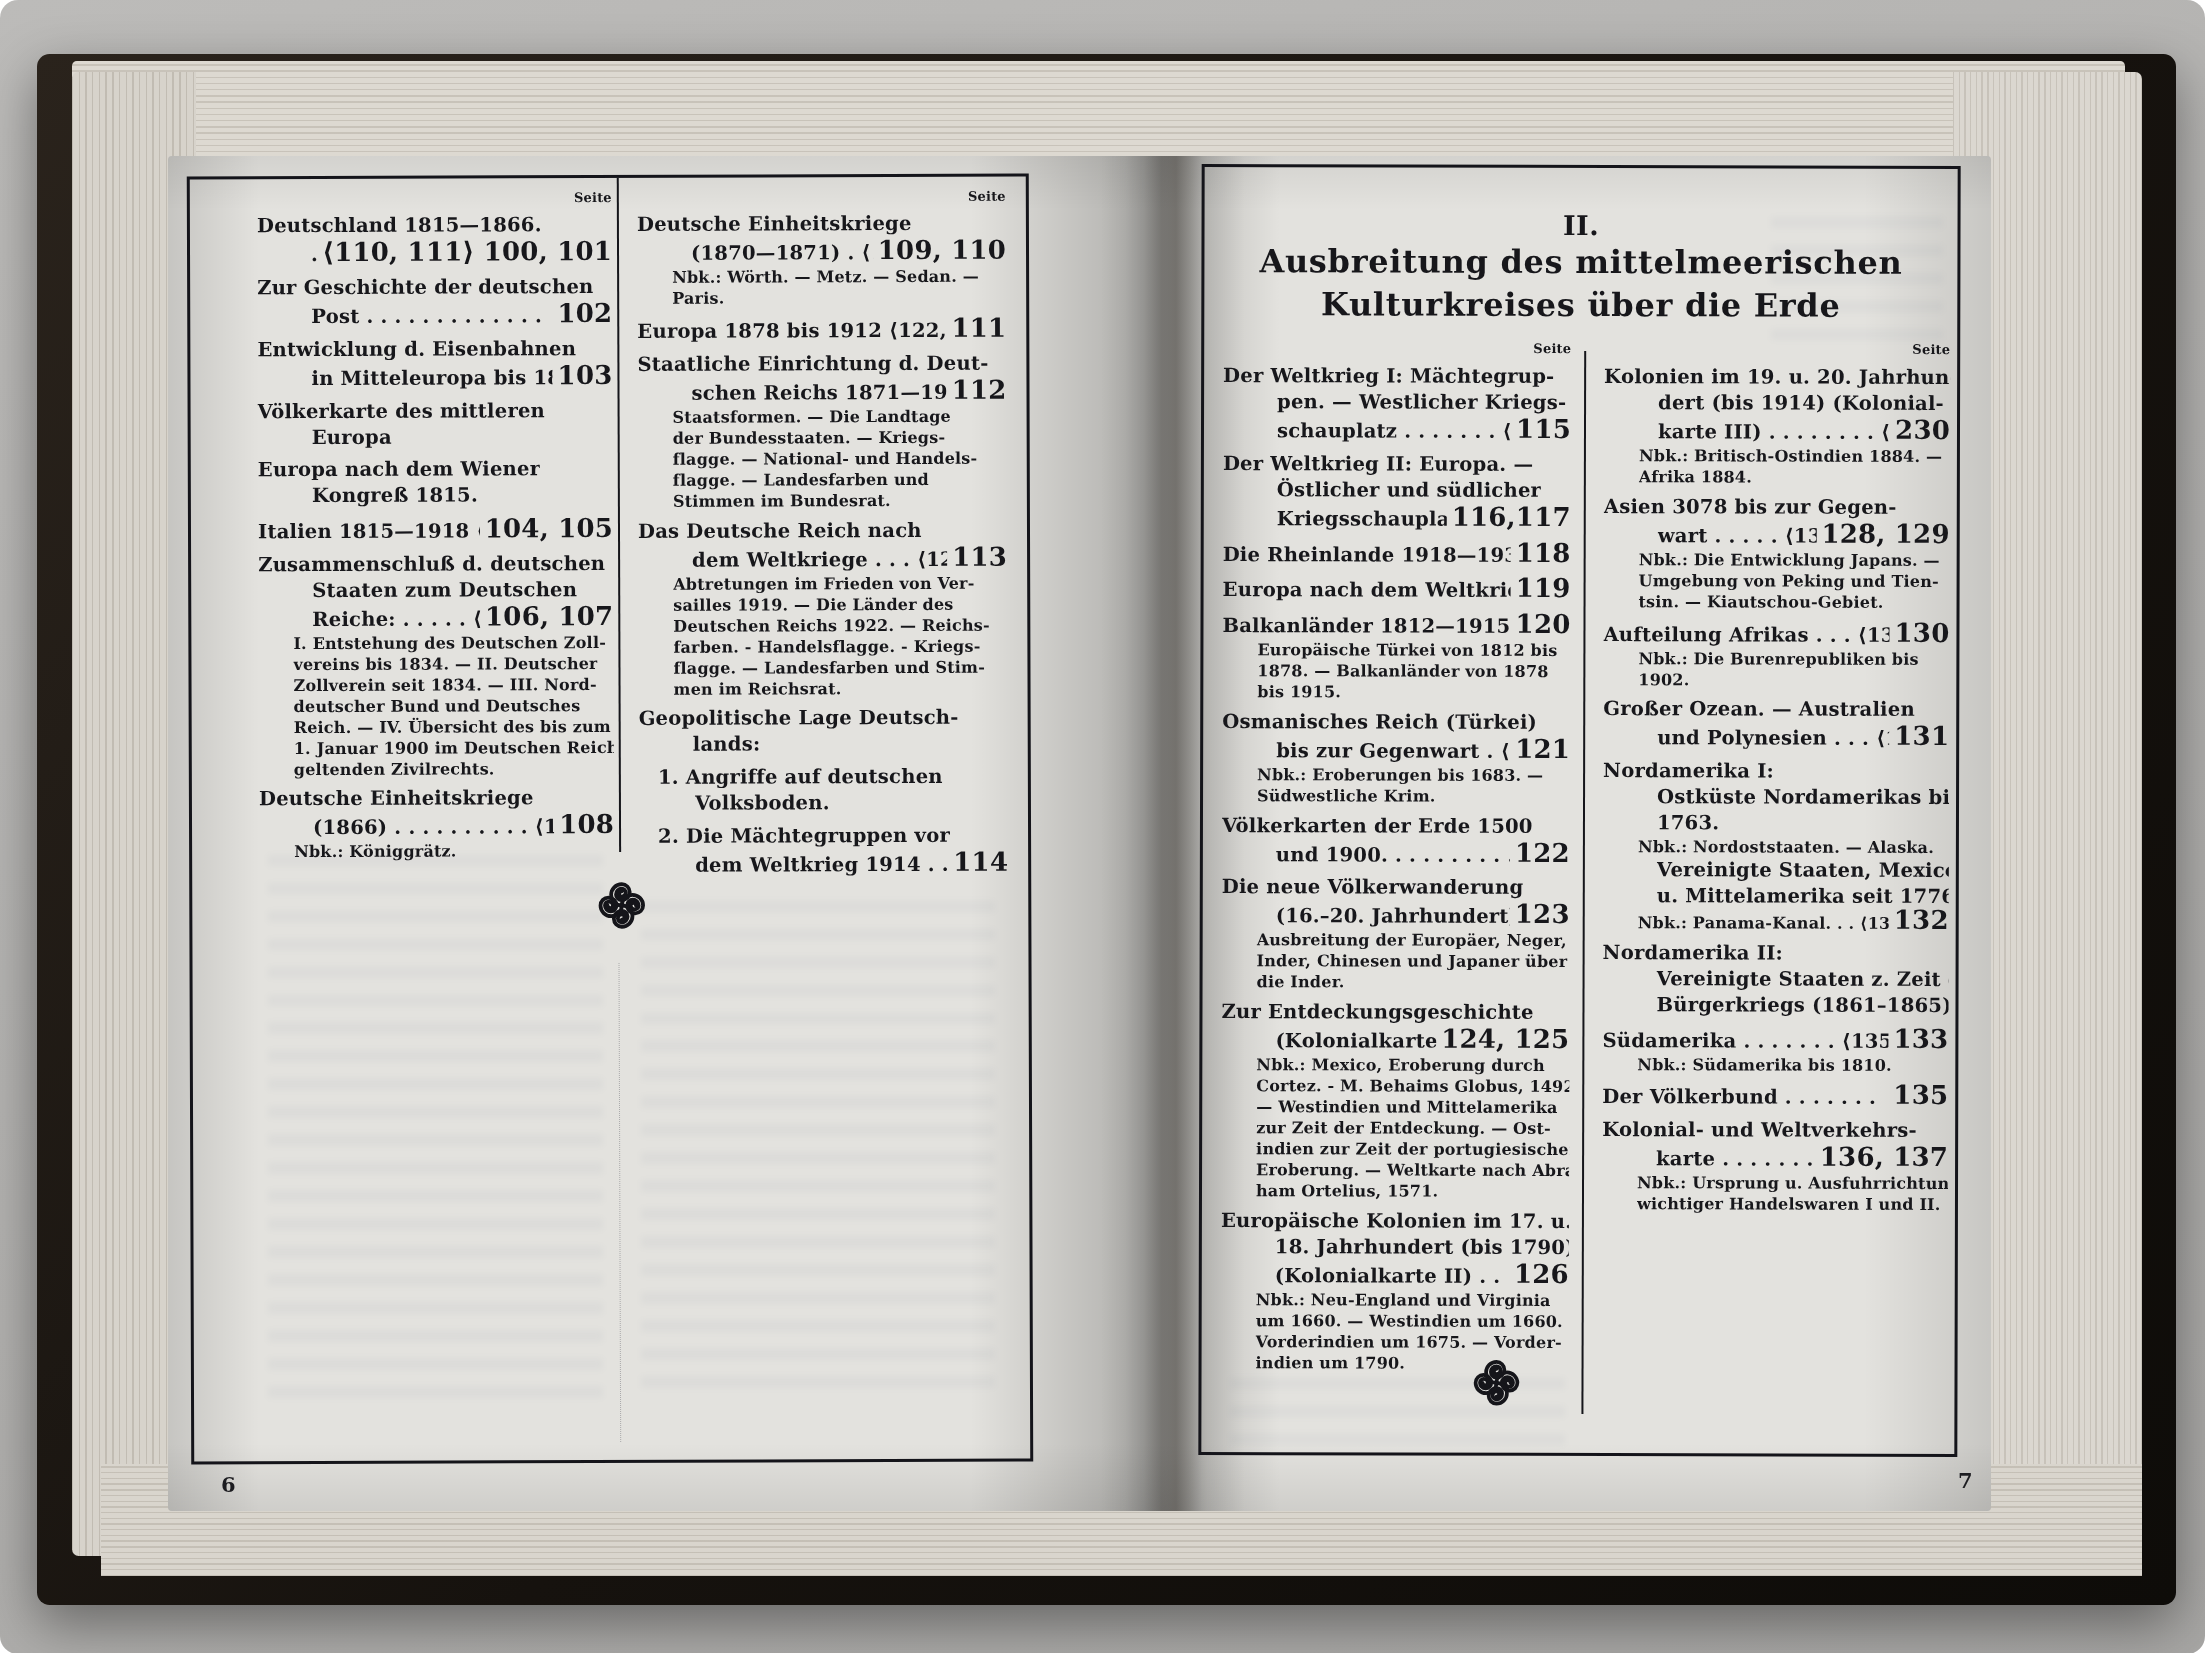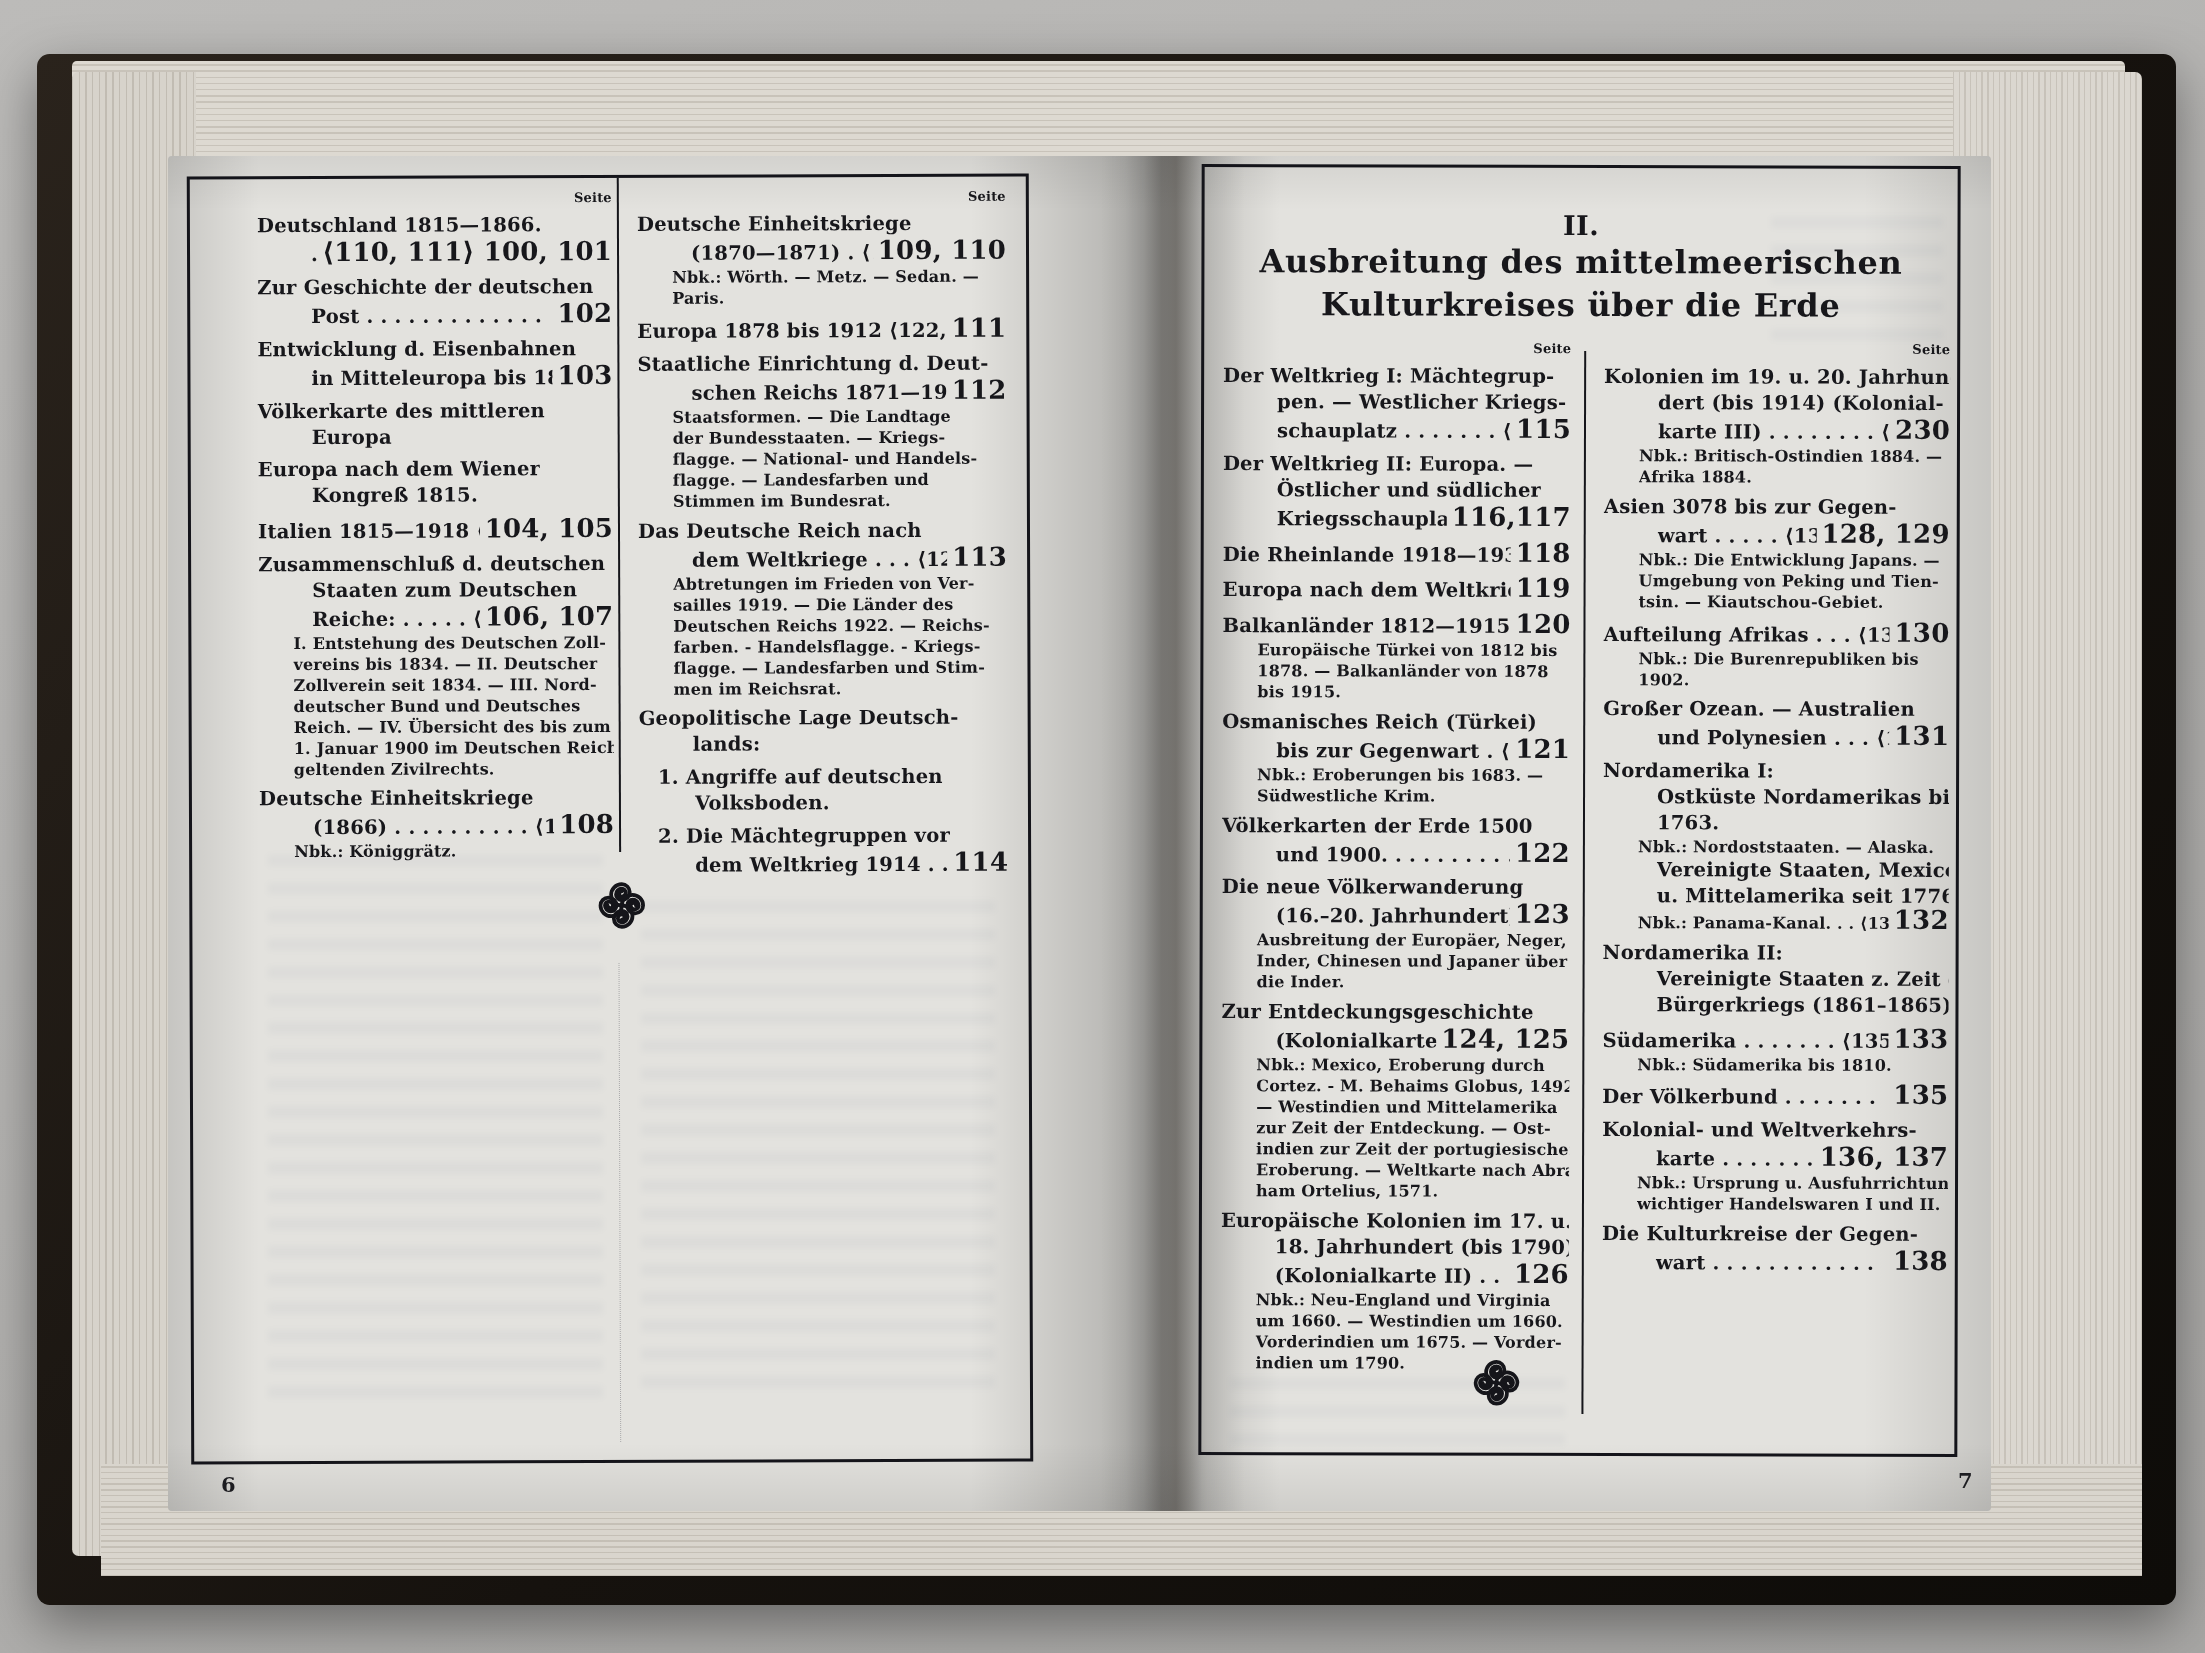--- a/index.html
+++ b/index.html
@@ -1,18 +1,18 @@
 <!DOCTYPE html>
 <html style="font-size:7.7px"><head>
 <meta charset="utf-8">
 <style>
   html,body{margin:0;padding:0;}
   body{font-family:"DejaVu Serif","Liberation Serif",serif;font-weight:700;}
   .stage{position:relative;width:2205px;height:1654px;overflow:hidden;
-    background:linear-gradient(160deg,#bcbbb9 0%,#b3b2b0 45%,#a7a6a4 100%);}
+    background:linear-gradient(160deg,#bcbbb9 0%,#b3b2b0 45%,#a7a6a4 100%);border-radius:18px;}
   
   .cover{position:absolute;left:37px;top:54px;width:2139px;height:1551px;border-radius:12.4px;
     background:linear-gradient(135deg,#2a231c 0%,#16120e 55%,#0e0c09 100%);
     box-shadow:0 19px 53px rgba(0,0,0,.40);}
   .stack{position:absolute;}
   .stack-top{left:72px;top:61px;width:2053px;height:110px;border-radius:4.8px 4.8px 0 0;
     background:repeating-linear-gradient(0deg,rgba(80,68,50,.15) 0 1.4px,rgba(0,0,0,0) 1.4px 6.2px),#ddd9d1;}
   .stack-left{left:72px;top:72px;width:124px;height:1484px;border-radius:6.7px 0 0 6.7px;
     background:repeating-linear-gradient(90deg,rgba(80,68,50,.16) 0 1.4px,rgba(0,0,0,0) 1.4px 6.7px),#d7d3cb;}
   .stack-right{left:1953px;top:72px;width:189px;height:1486px;border-radius:0 6.7px 6.7px 0;
@@ -583,29 +583,20 @@
               <span class="lt">karte . . . . . . . . . .</span>
               <span class="lr">136, 137</span>
             </div>
             <div class="line l-n">
               <span class="lt">Nbk.: Ursprung u. Ausfuhrrichtung</span>
             </div>
             <div class="line l-n">
               <span class="lt">wichtiger Handelswaren I und II.</span>
             </div>
           </div>
-          <div class="entry">
-            <div class="line l-m">
-              <span class="lt">Die Kulturkreise der Gegen-</span>
-            </div>
-            <div class="line l-c">
-              <span class="lt">wart . . . . . . . . . . . .</span>
-              <span class="lr">138</span>
-            </div>
-          </div>
         </div>
     </div>
   </div>
 
   <div class="pagenum pn-left">6</div>
   <div class="pagenum pn-right">7</div>
 </div>
 
 
 </body></html>

